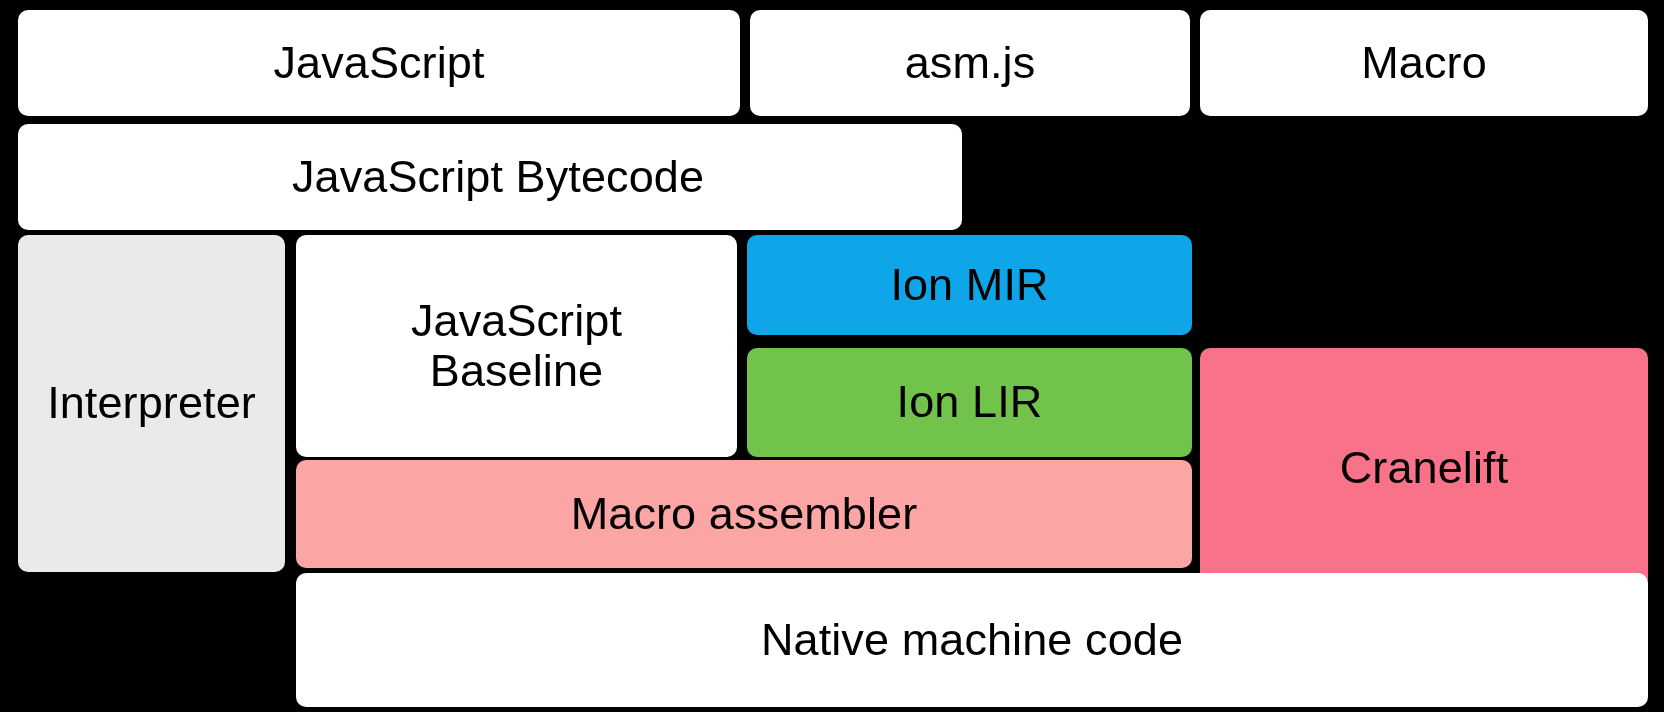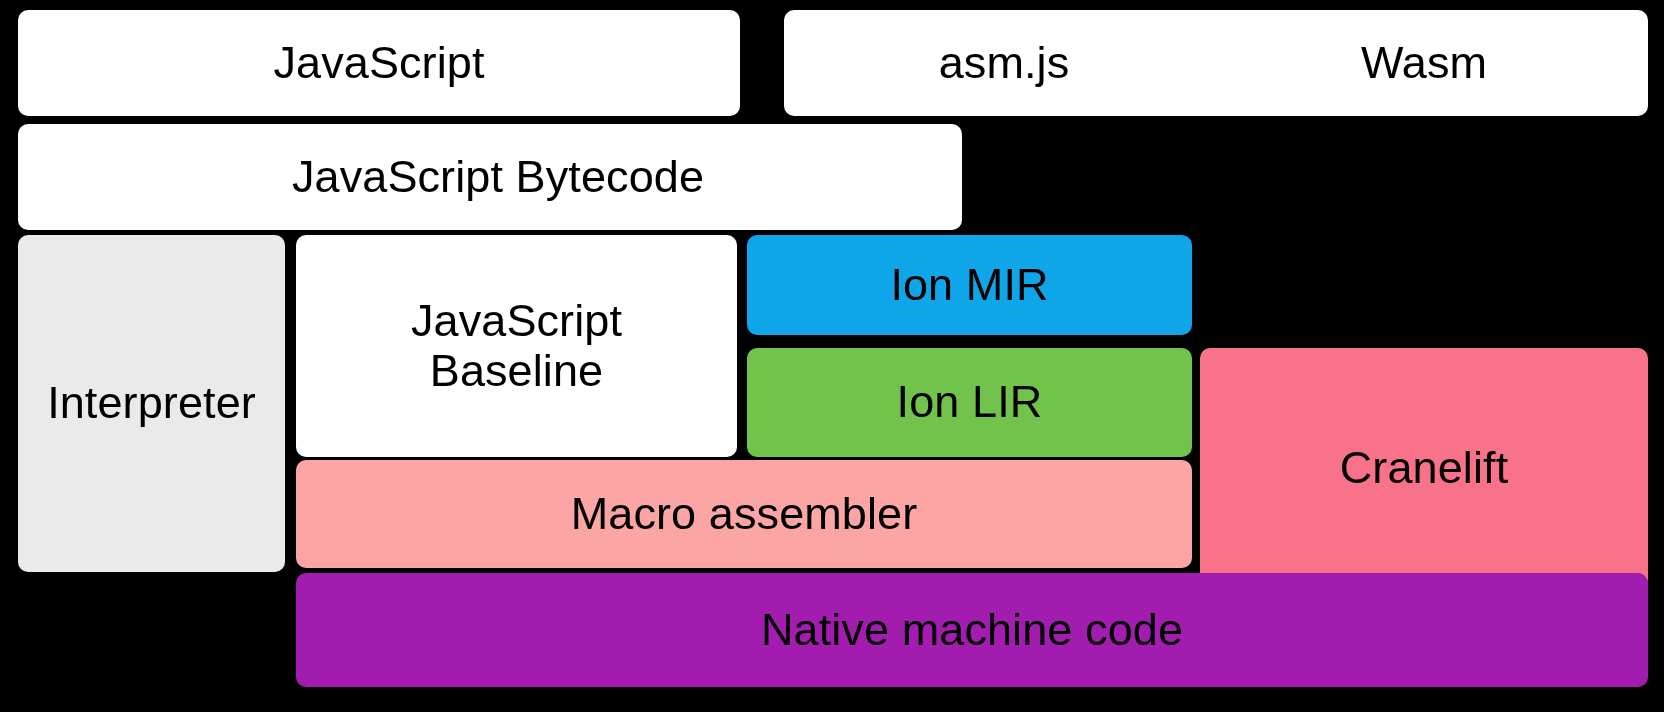--- a/index.html
+++ b/index.html
@@ -33,24 +33,24 @@
     background: #ffffff;
     user-select: none;
   }
 </style>
 </head>
 <body>
 
 <div id="stage" style="background: rgb(0, 0, 0);">
 
 <div class="node" style="left: 18px; top: 10px; width: 722px; height: 106px; background: rgb(255, 255, 255);"><span>JavaScript</span></div>
-    <div class="node" style="left: 784px; top: 10px; width: 440px; height: 106px; background: rgb(255, 255, 255);"><span>asm.js</span></div>
-    <div class="node" style="left: 1200px; top: 10px; width: 448px; height: 106px; background: rgb(255, 255, 255);"><span>Wasm</span></div>
+    <div class="node" style="left: 750px; top: 10px; width: 440px; height: 106px; background: rgb(255, 255, 255);"><span>asm.js</span></div>
+    <div class="node" style="left: 1200px; top: 10px; width: 448px; height: 106px; background: rgb(255, 255, 255);"><span>Macro</span></div>
     <div class="node" style="left: 18px; top: 124px; width: 944px; height: 106px; background: rgb(255, 255, 255); padding-left: 16px;"><span>JavaScript Bytecode</span></div>
     <div class="node" style="left: 18px; top: 235px; width: 267px; height: 337px; background: rgb(234, 234, 234);"><span>Interpreter</span></div>
     <div class="node" style="left: 296px; top: 235px; width: 441px; height: 222px; background: rgb(255, 255, 255);"><span>JavaScript
 Baseline</span></div>
     <div class="node" style="left: 747px; top: 235px; width: 445px; height: 100px; background: #0ea5e9;"><span>Ion MIR</span></div>
     <div class="node" style="left: 1200px; top: 348px; width: 448px; height: 241px; background: rgb(248, 114, 138);"><span>Cranelift</span></div>
     <div class="node" style="left: 747px; top: 348px; width: 445px; height: 109px; background: rgb(114, 195, 76);"><span>Ion LIR</span></div>
     <div class="node" style="left: 296px; top: 460px; width: 896px; height: 108px; background: #fca5a5;"><span>Macro assembler</span></div>
-    <div class="node" style="left: 296px; top: 573px; width: 1352px; height: 114px; background: #a21caf;"><span>Native machine code</span></div>
+    <div class="node" style="left: 296px; top: 573px; width: 1352px; height: 134px; background: #ffffff;"><span>Native machine code</span></div>
   </div>
 
 </body></html>

